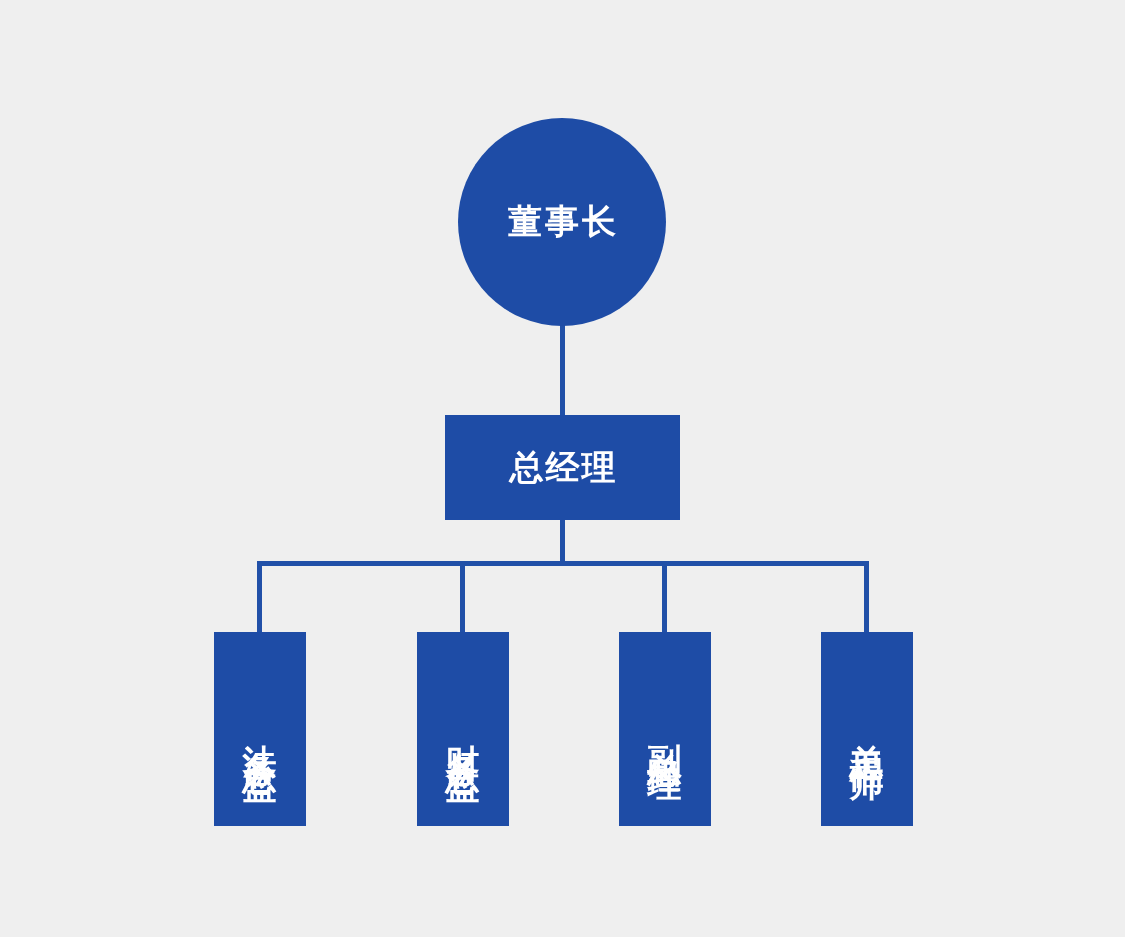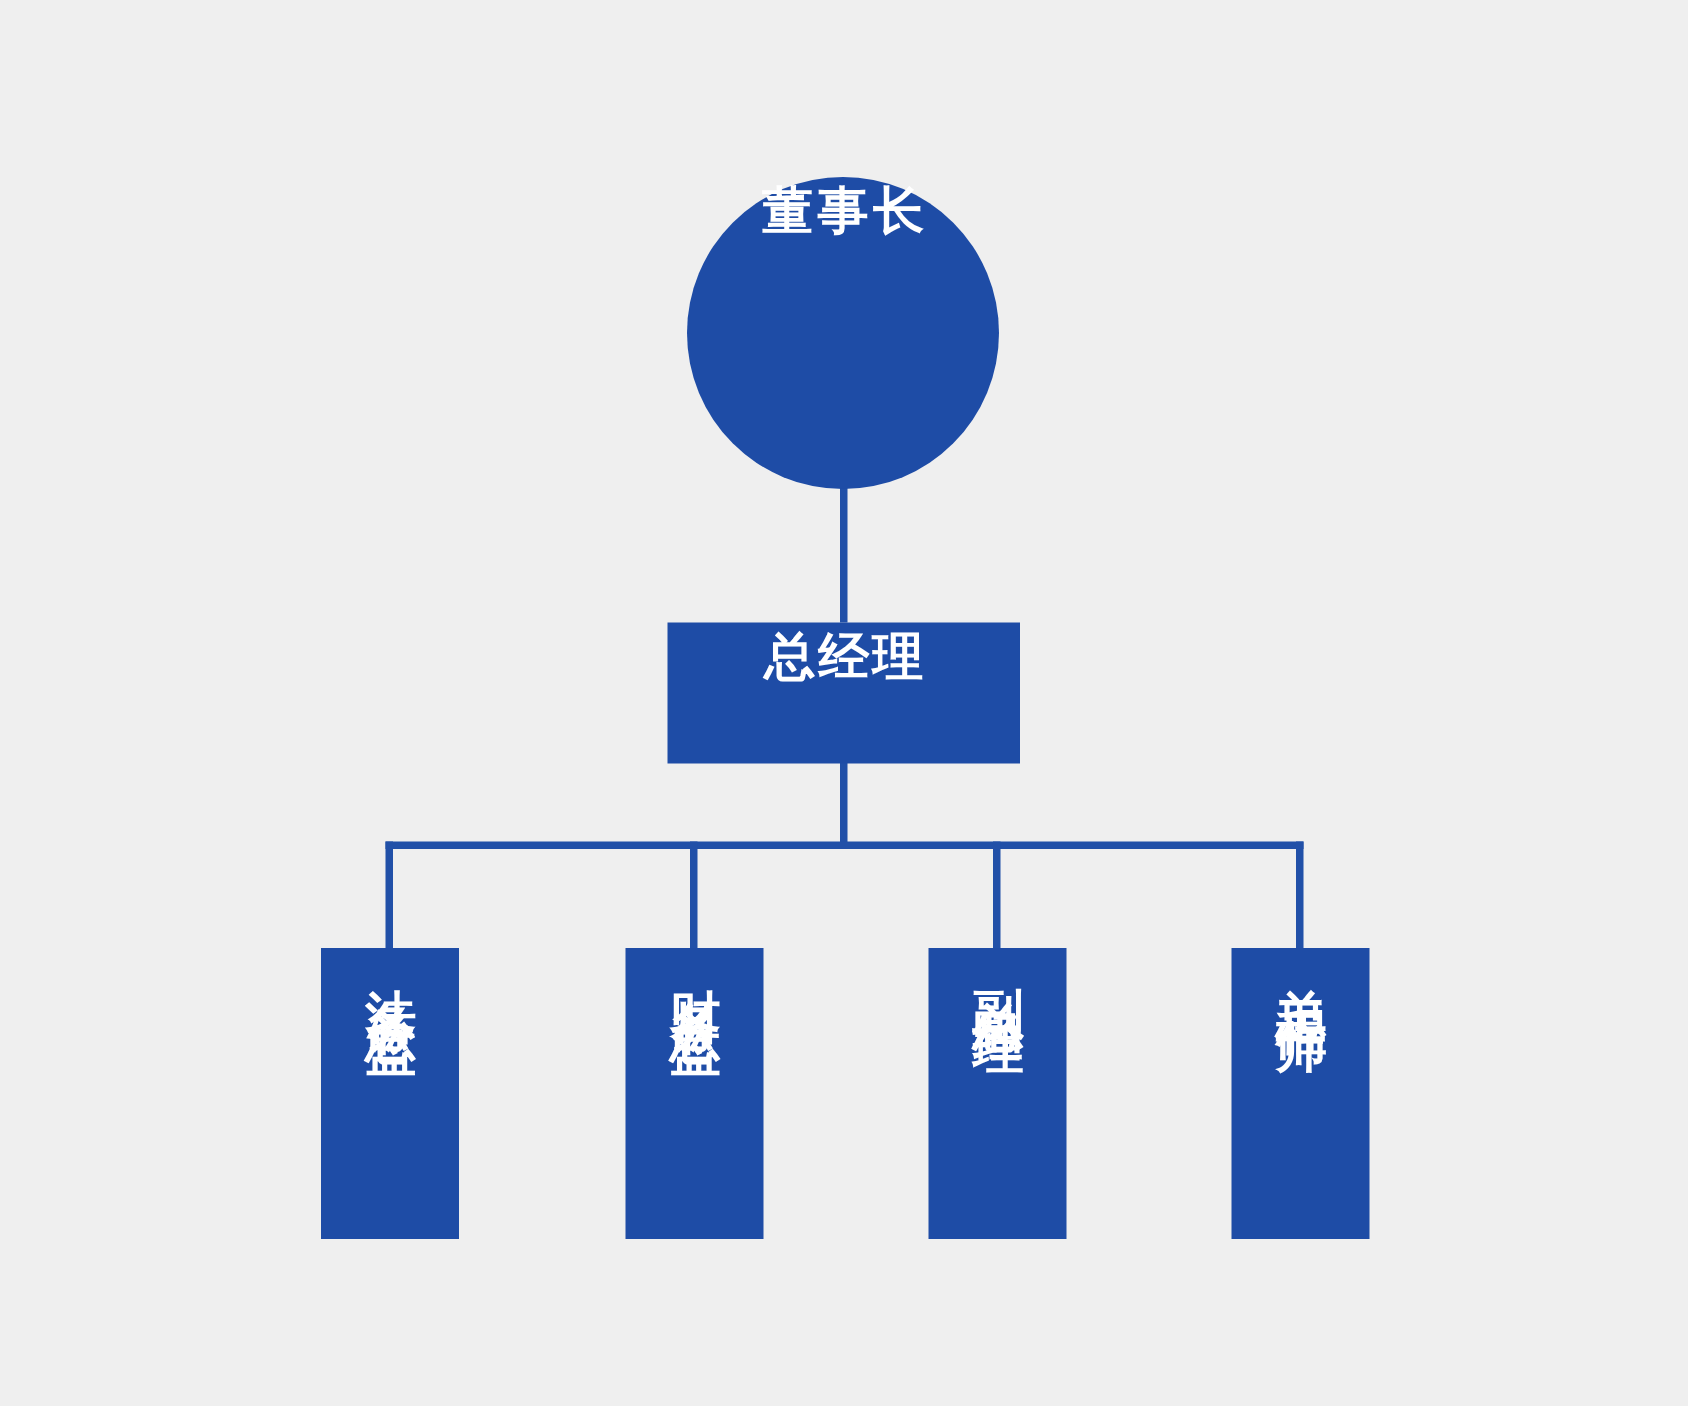--- a/index.html
+++ b/index.html
@@ -18,37 +18,37 @@
   .canvas {
     position: relative;
     width: 1125px; height: 937px;
     background: var(--background);
   }
   .node {
     position: absolute;
     background: var(--node-fill);
     color: var(--text);
     display: flex;
-    align-items: flex-start;
+    align-items: center;
     justify-content: center;
     font-weight: bold;
   }
   .node-circle {
     left: 458px; top: 118px;
     width: 208px; height: 208px;
     border-radius: 50%;
   }
   .node-circle .label {
     font-size: 34px;
     letter-spacing: 3px;
     padding-left: 3px;
   }
   .node-gm {
     left: 445px; top: 415px;
-    width: 235px; height: 94px;
+    width: 235px; height: 105px;
   }
   .node-gm .label {
     font-size: 34px;
     letter-spacing: 2px;
     padding-left: 2px;
   }
   .node-vertical {
     top: 632px;
     width: 92px; height: 194px;
   }

